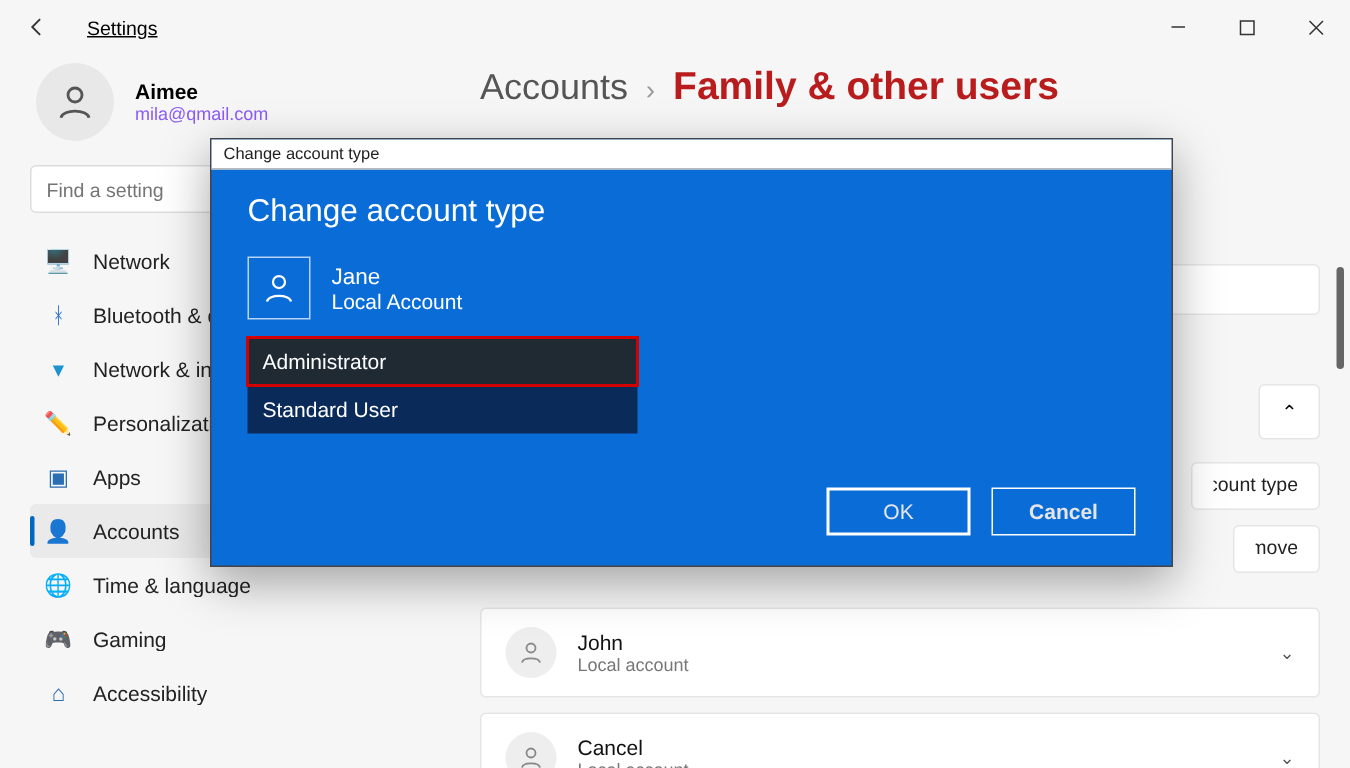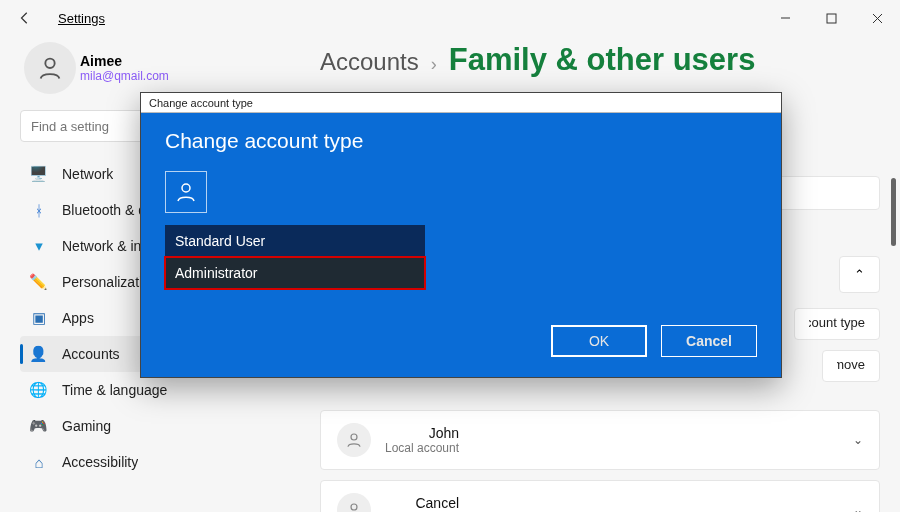--- a/index.html
+++ b/index.html
@@ -6,40 +6,40 @@
   body { width: 900px; height: 512px; background: #f6f6f6; overflow: hidden; position: relative; }
 
   .titlebar { display: flex; align-items: center; height: 36px; padding-left: 16px; text-decoration: underline; }
   .back-arrow { width: 18px; height:18px; display:flex; align-items:center; justify-content:center; }
   .title { margin-left: 24px; font-size: 13px; }
   .win-controls { margin-left: auto; display:flex; }
   .win-btn { width:46px; height:36px; display:flex; align-items:center; justify-content:center; color:#444; }
 
   .content { display:flex; height:calc(100% - 36px); }
   .side { width:300px; padding: 0 10px 0 20px; }
-  .profile { display:flex; align-items:center; gap:4px; padding:6px 0 10px 4px;}
+  .profile { display:flex; align-items:center; gap:14px; padding:6px 0 10px 4px;}
   .avatar { width:52px; height:52px; border-radius:50%; background:#e8e8e8; display:flex; align-items:center; justify-content:center; }
   .profile-name { font-weight:600; font-size:14px; }
   .profile-email { font-size:12px; color:#8b5cf6; }
   .search { margin-top:6px; }
   .search input { width:100%; height:32px; border:1px solid #ddd; border-radius:4px; background:#fff; padding:0 10px; font-size:13px;}
   .nav { margin-top:14px; }
   .nav-item { display:flex; align-items:center; gap:14px; height:36px; padding:0 10px; border-radius:4px; font-size:14px; color:#222; position:relative;}
   .nav-item.sel { background:#eaeaea; }
   .nav-item.sel::before { content:""; position:absolute; left:0; top:8px; bottom:8px; width:3px; background:#0067c0; border-radius:2px;}
   .nav-icon { width:18px; height:18px; display:flex; align-items:center; justify-content:center; font-size:15px; }
   .nav-label { white-space:nowrap; overflow:hidden; text-overflow:ellipsis; }
 
   .main { flex:1; padding: 6px 20px 0 20px; }
   .breadcrumb { display:flex; align-items:baseline; gap:12px; }
   .bc1 { font-size:24px; color:#555; }
   .chev { font-size:18px; color:#999; }
-  .bc2 { font-size:31px; font-weight:600; color:#15803d; }
-
-  .card { background:#fff; border:1px solid #e5e5e5; border-radius:4px; padding:12px 16px; display:flex; align-items:center; gap:14px; margin-top:12px;text-align:right;}
+  .bc2 { font-size:26px; font-weight:600; color:#b91c1c; }
+
+  .card { background:#fff; border:1px solid #e5e5e5; border-radius:4px; padding:12px 16px; display:flex; align-items:center; gap:14px; margin-top:12px;}
   .card .mini-ava { width:34px;height:34px;border-radius:50%;background:#eee;display:flex;align-items:center;justify-content:center;}
   .card .name { font-size:14px; color:#111;}
   .card .sub { font-size:12px; color:#777;}
   .btn-primary { background:#0067c0;color:#fff;border:none;height:34px;padding:0 18px;border-radius:3px;font-size:13px;}
   .btn-plain { background:#fdfdfd;border:1px solid #ddd;height:32px;padding:0 14px;border-radius:3px;font-size:13px;color:#222;}
   .chev-up { margin-left:auto; color:#555; font-size:12px; }
 
   
   .modal { position:absolute; left:140px; top:92px; width:642px; background:#0a6cd6; border:1px solid #444; box-shadow:0 10px 30px rgba(0,0,0,.35);}
   .modal-titlebar { background:#fff; height:20px; display:flex; align-items:center; padding:0 8px; border-bottom:1px solid #bbb;}
@@ -198,23 +198,27 @@
   </div>
   <div class="modal-body">
     <div class="modal-heading">Change account type</div>
     <div class="modal-user">
       <div class="modal-ava">
         <svg width="24" height="24" viewBox="0 0 24 24">
             <circle cx="12" cy="8" r="4" fill="none" stroke="#fff" stroke-width="1.5"></circle>
             <path d="M4 21c1-5 15-5 16 0" fill="none" stroke="#fff" stroke-width="1.5"></path>
           </svg>
       </div>
+      <div>
+        <div class="modal-user-name">Jane</div>
+        <div class="modal-user-sub">Local Account</div>
+      </div>
     </div>
     <div class="dropdown">
+      <div class="dd-opt admin">Administrator</div>
       <div class="dd-opt std">Standard User</div>
-      <div class="dd-opt admin">Administrator</div>
     </div>
     <div class="modal-buttons">
       <button class="modal-btn" style="border-width:2px;">OK</button>
       <button class="modal-btn" style="border-width:1px;font-weight:bold;">Cancel</button>
     </div>
   </div>
 </div>
 
 </body></html>

